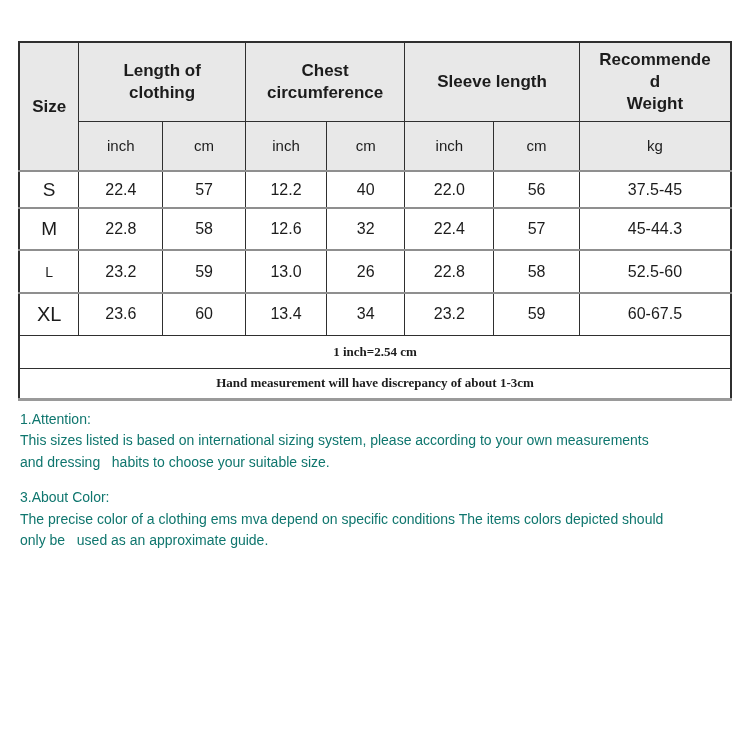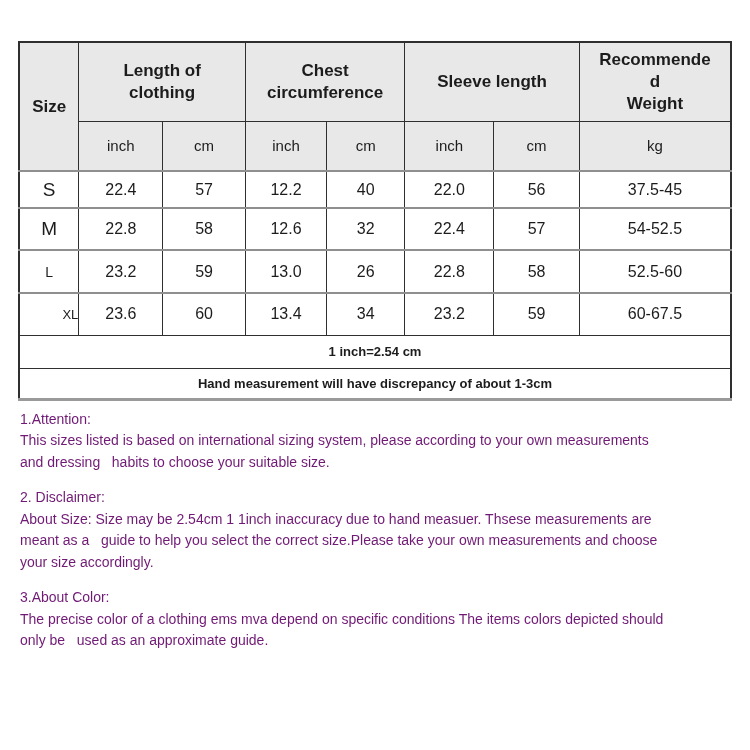--- a/index.html
+++ b/index.html
@@ -56,41 +56,41 @@
   tr.r-hdr2 th { font-weight: normal; font-size: 15px; }
 
   tbody td { font-size: 16px; border-top: 2px solid #8f8f8f; }
   tr.r-s  { height: 37px; }
   tr.r-m  { height: 42px; }
   tr.r-l  { height: 43px; }
   tr.r-xl { height: 42px; }
   tr.r-s  td.size-cell { font-size: 19px; }
   tr.r-m  td.size-cell { font-size: 19px; }
   tr.r-l  td.size-cell { font-size: 14px; }
-  tr.r-xl td.size-cell { font-size: 13px; text-align: right; }
+  tr.r-xl td.size-cell { font-size: 20px; }
 
   tr.note-row td {
     border-top: 1px solid #2f2f2f;
-    font-family: Liberation Sans, sans-serif;
+    font-family: Liberation Serif, serif;
     font-weight: bold;
     font-size: 13px;
   }
   tr.r-note1 { height: 33px; }
   tr.r-note2 { height: 31px; }
 
   
   .info {
     margin: 8px 14px 0 20px;
     width: 716px;
   }
   .info p {
     margin: 0 0 14px 0;
     font-size: 14px;
     line-height: 21.5px;
-    color: #701a75;
+    color: #0f766e;
     white-space: pre-wrap;
   }
 </style>
 </head>
 <body>
 
 <div class="page">
 
   <table class="size-chart">
     <colgroup>
@@ -137,21 +137,21 @@
         <td>37.5-45</td>
       </tr>
       <tr class="r-m">
         <td class="size-cell">M</td>
         <td>22.8</td>
         <td>58</td>
         <td>12.6</td>
         <td>32</td>
         <td>22.4</td>
         <td>57</td>
-        <td>54-52.5</td>
+        <td>45-44.3</td>
       </tr>
       <tr class="r-l">
         <td class="size-cell">L</td>
         <td>23.2</td>
         <td>59</td>
         <td>13.0</td>
         <td>26</td>
         <td>22.8</td>
         <td>58</td>
         <td>52.5-60</td>
@@ -172,22 +172,18 @@
       <tr class="note-row r-note2">
         <td colspan="8">Hand measurement will have discrepancy of about 1-3cm</td>
       </tr>
     </tbody>
   </table>
 
   <div class="info">
     <p>1.Attention:
 This sizes listed is based on international sizing system, please according to your own measurements
 and dressing   habits to choose your suitable size.</p>
-    <p>2. Disclaimer:
-About Size: Size may be 2.54cm 1 1inch inaccuracy due to hand measuer. Thsese measurements are
-meant as a   guide to help you select the correct size.Please take your own measurements and choose
-your size accordingly.</p>
     <p>3.About Color:
 The precise color of a clothing ems mva depend on specific conditions The items colors depicted should
 only be   used as an approximate guide.</p>
   </div>
 
 </div>
 
 </body></html>

